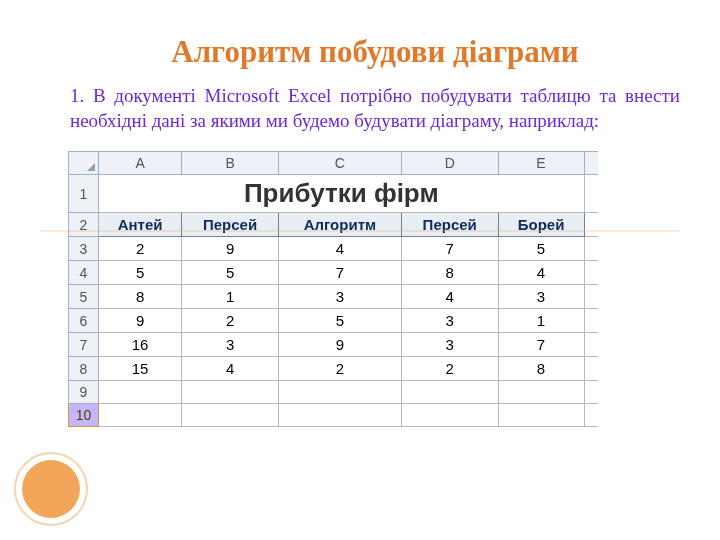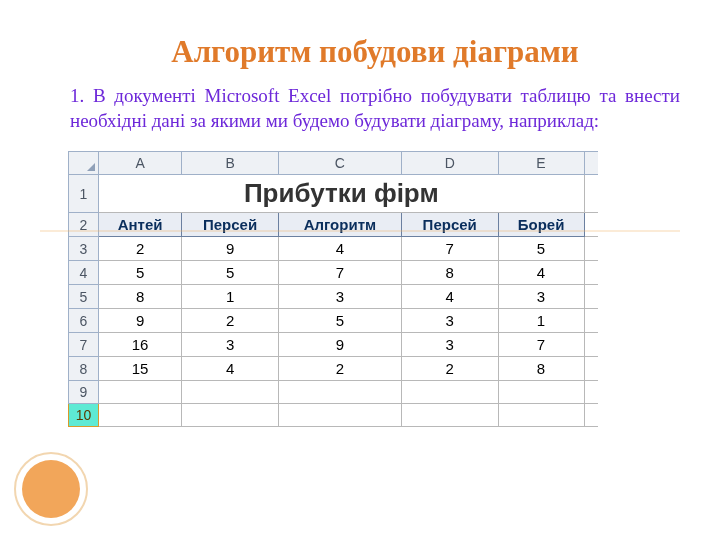--- a/index.html
+++ b/index.html
@@ -82,21 +82,21 @@
   .sheet .row-num {
     background: #eef1f5;
     color: #4b5563;
     text-align: center;
     font-weight: normal;
     border-color: #9fb0c8;
     width: 30px;
     font-size: 14px;
   }
   .sheet .row-num.selected {
-    background: #5eead4;
+    background: #c4b5fd;
     color: #5a3a00;
     border-color: #d89b2b;
   }
   .sheet td.data {
     text-align: center;
     color: #000;
   }
   .sheet tr.title-row td.cell-title {
     font-weight: bold;
     font-size: 26px;

